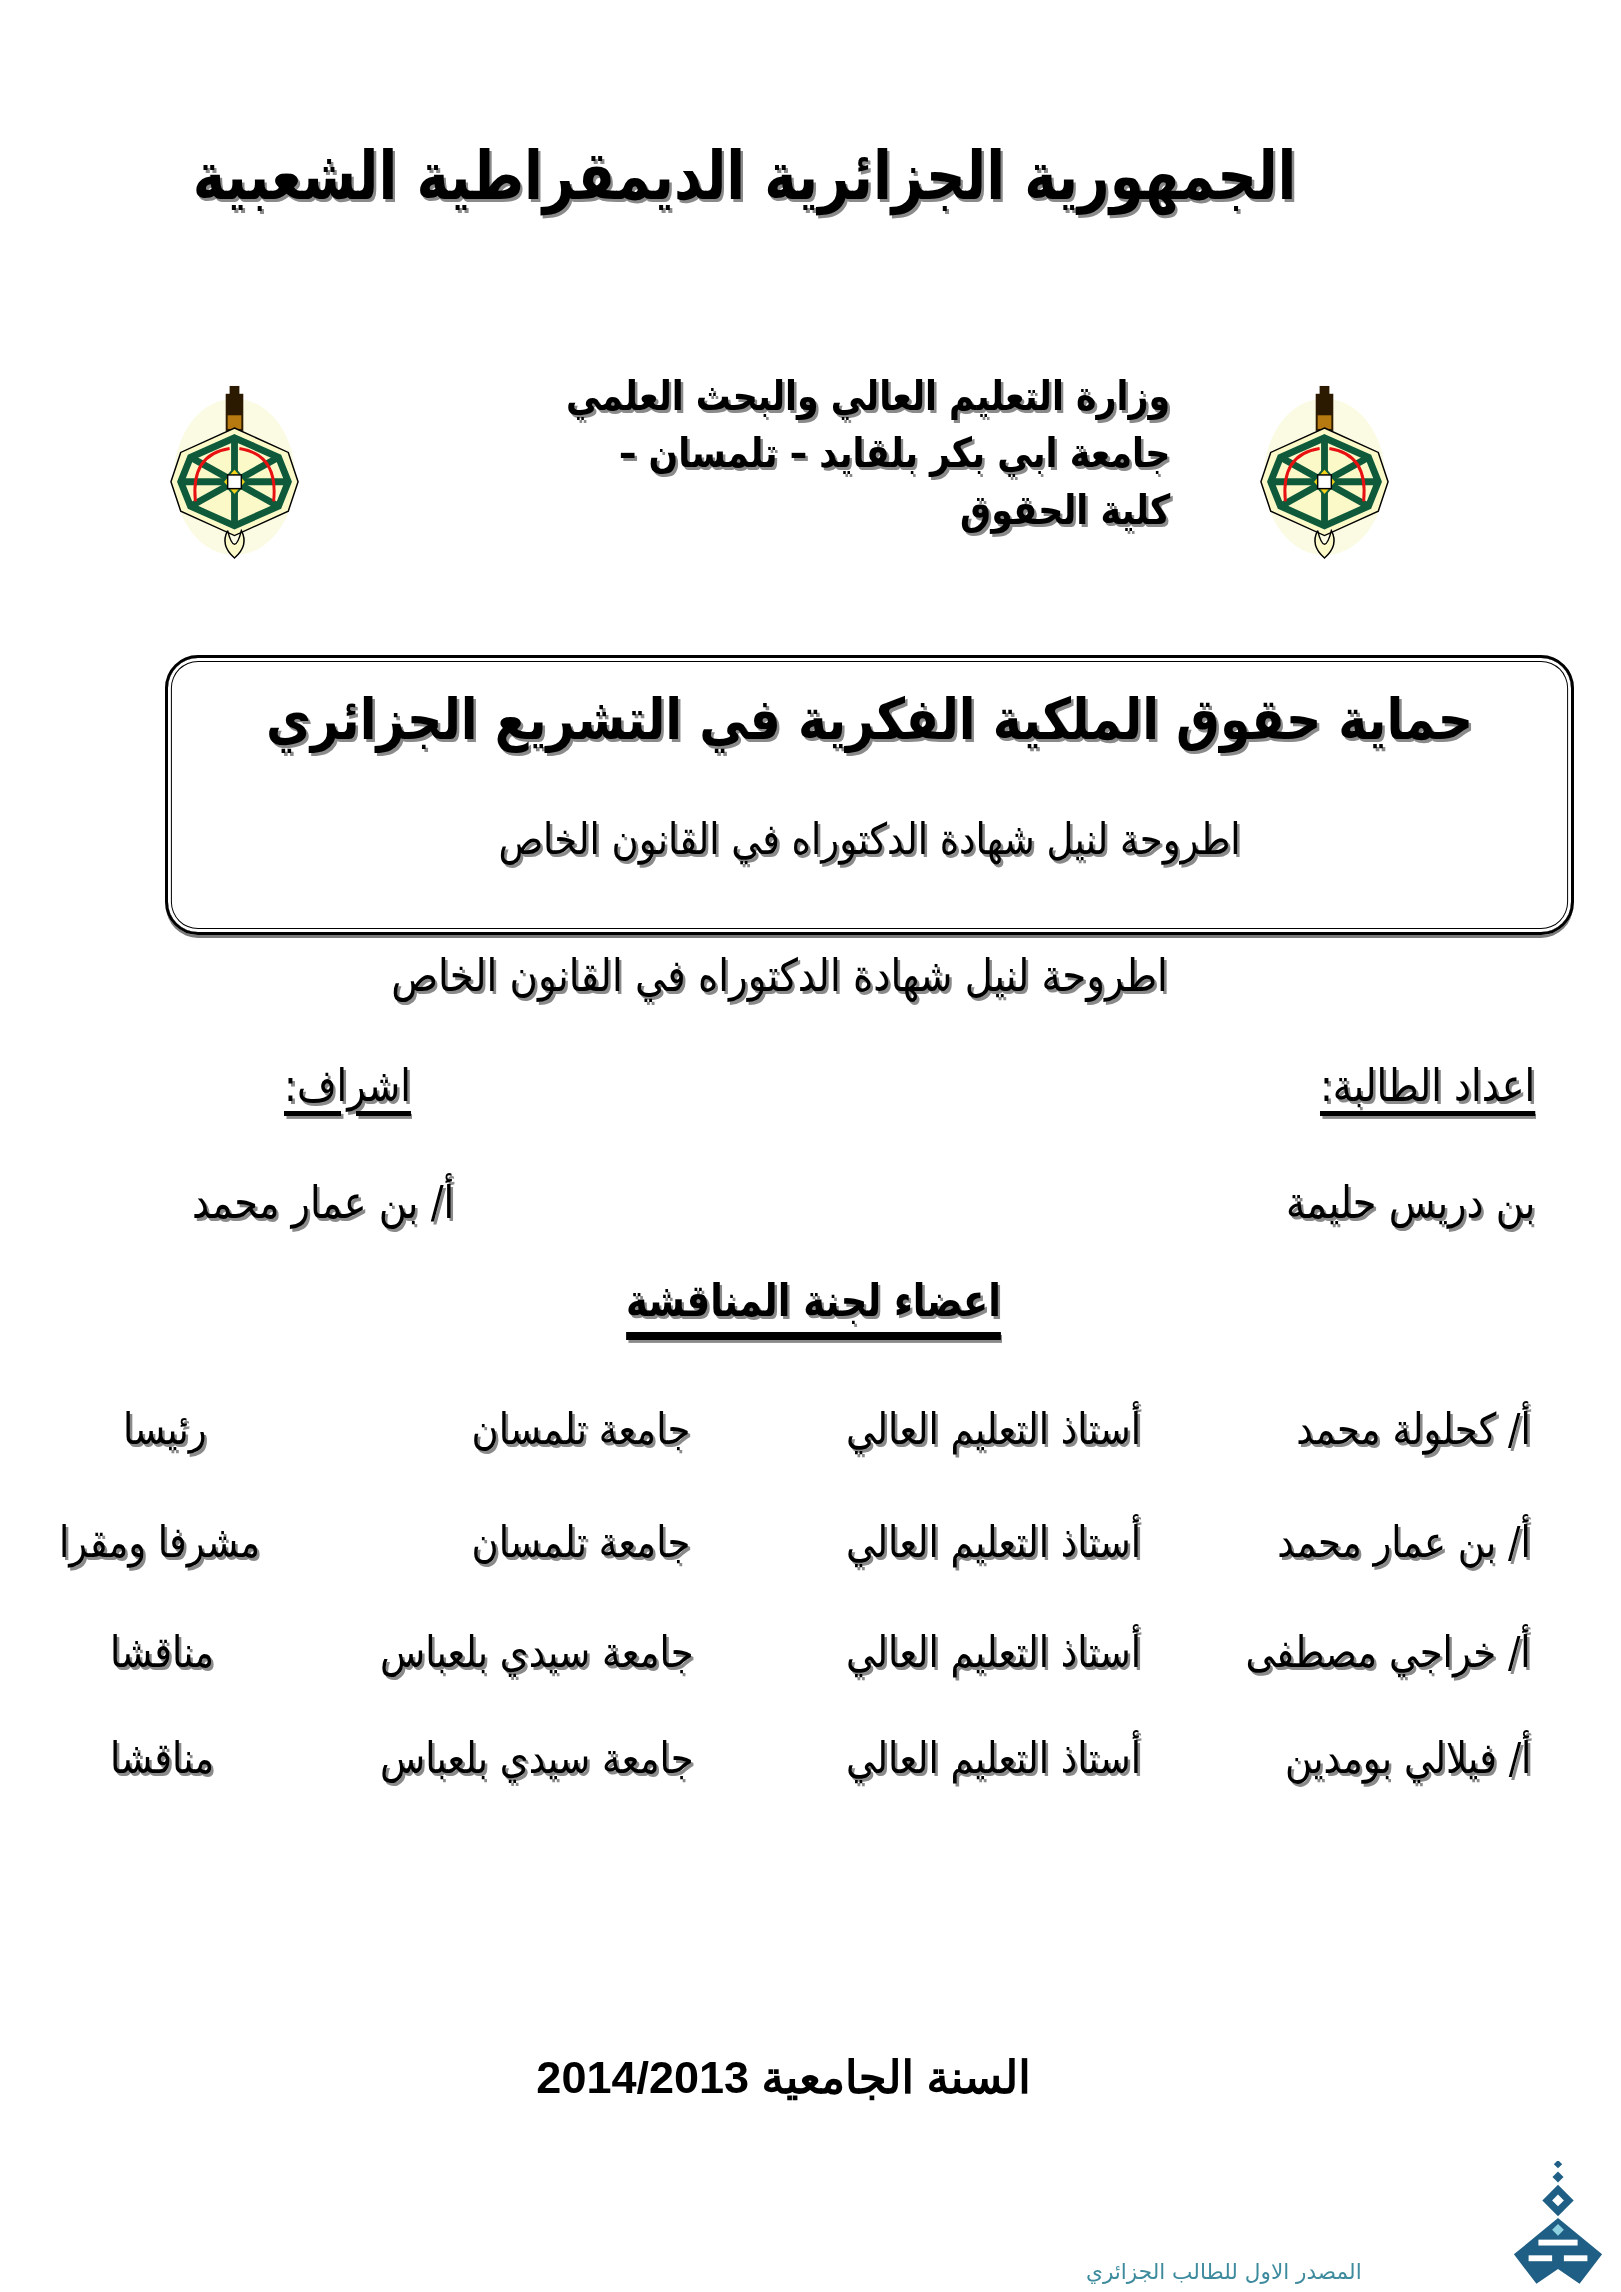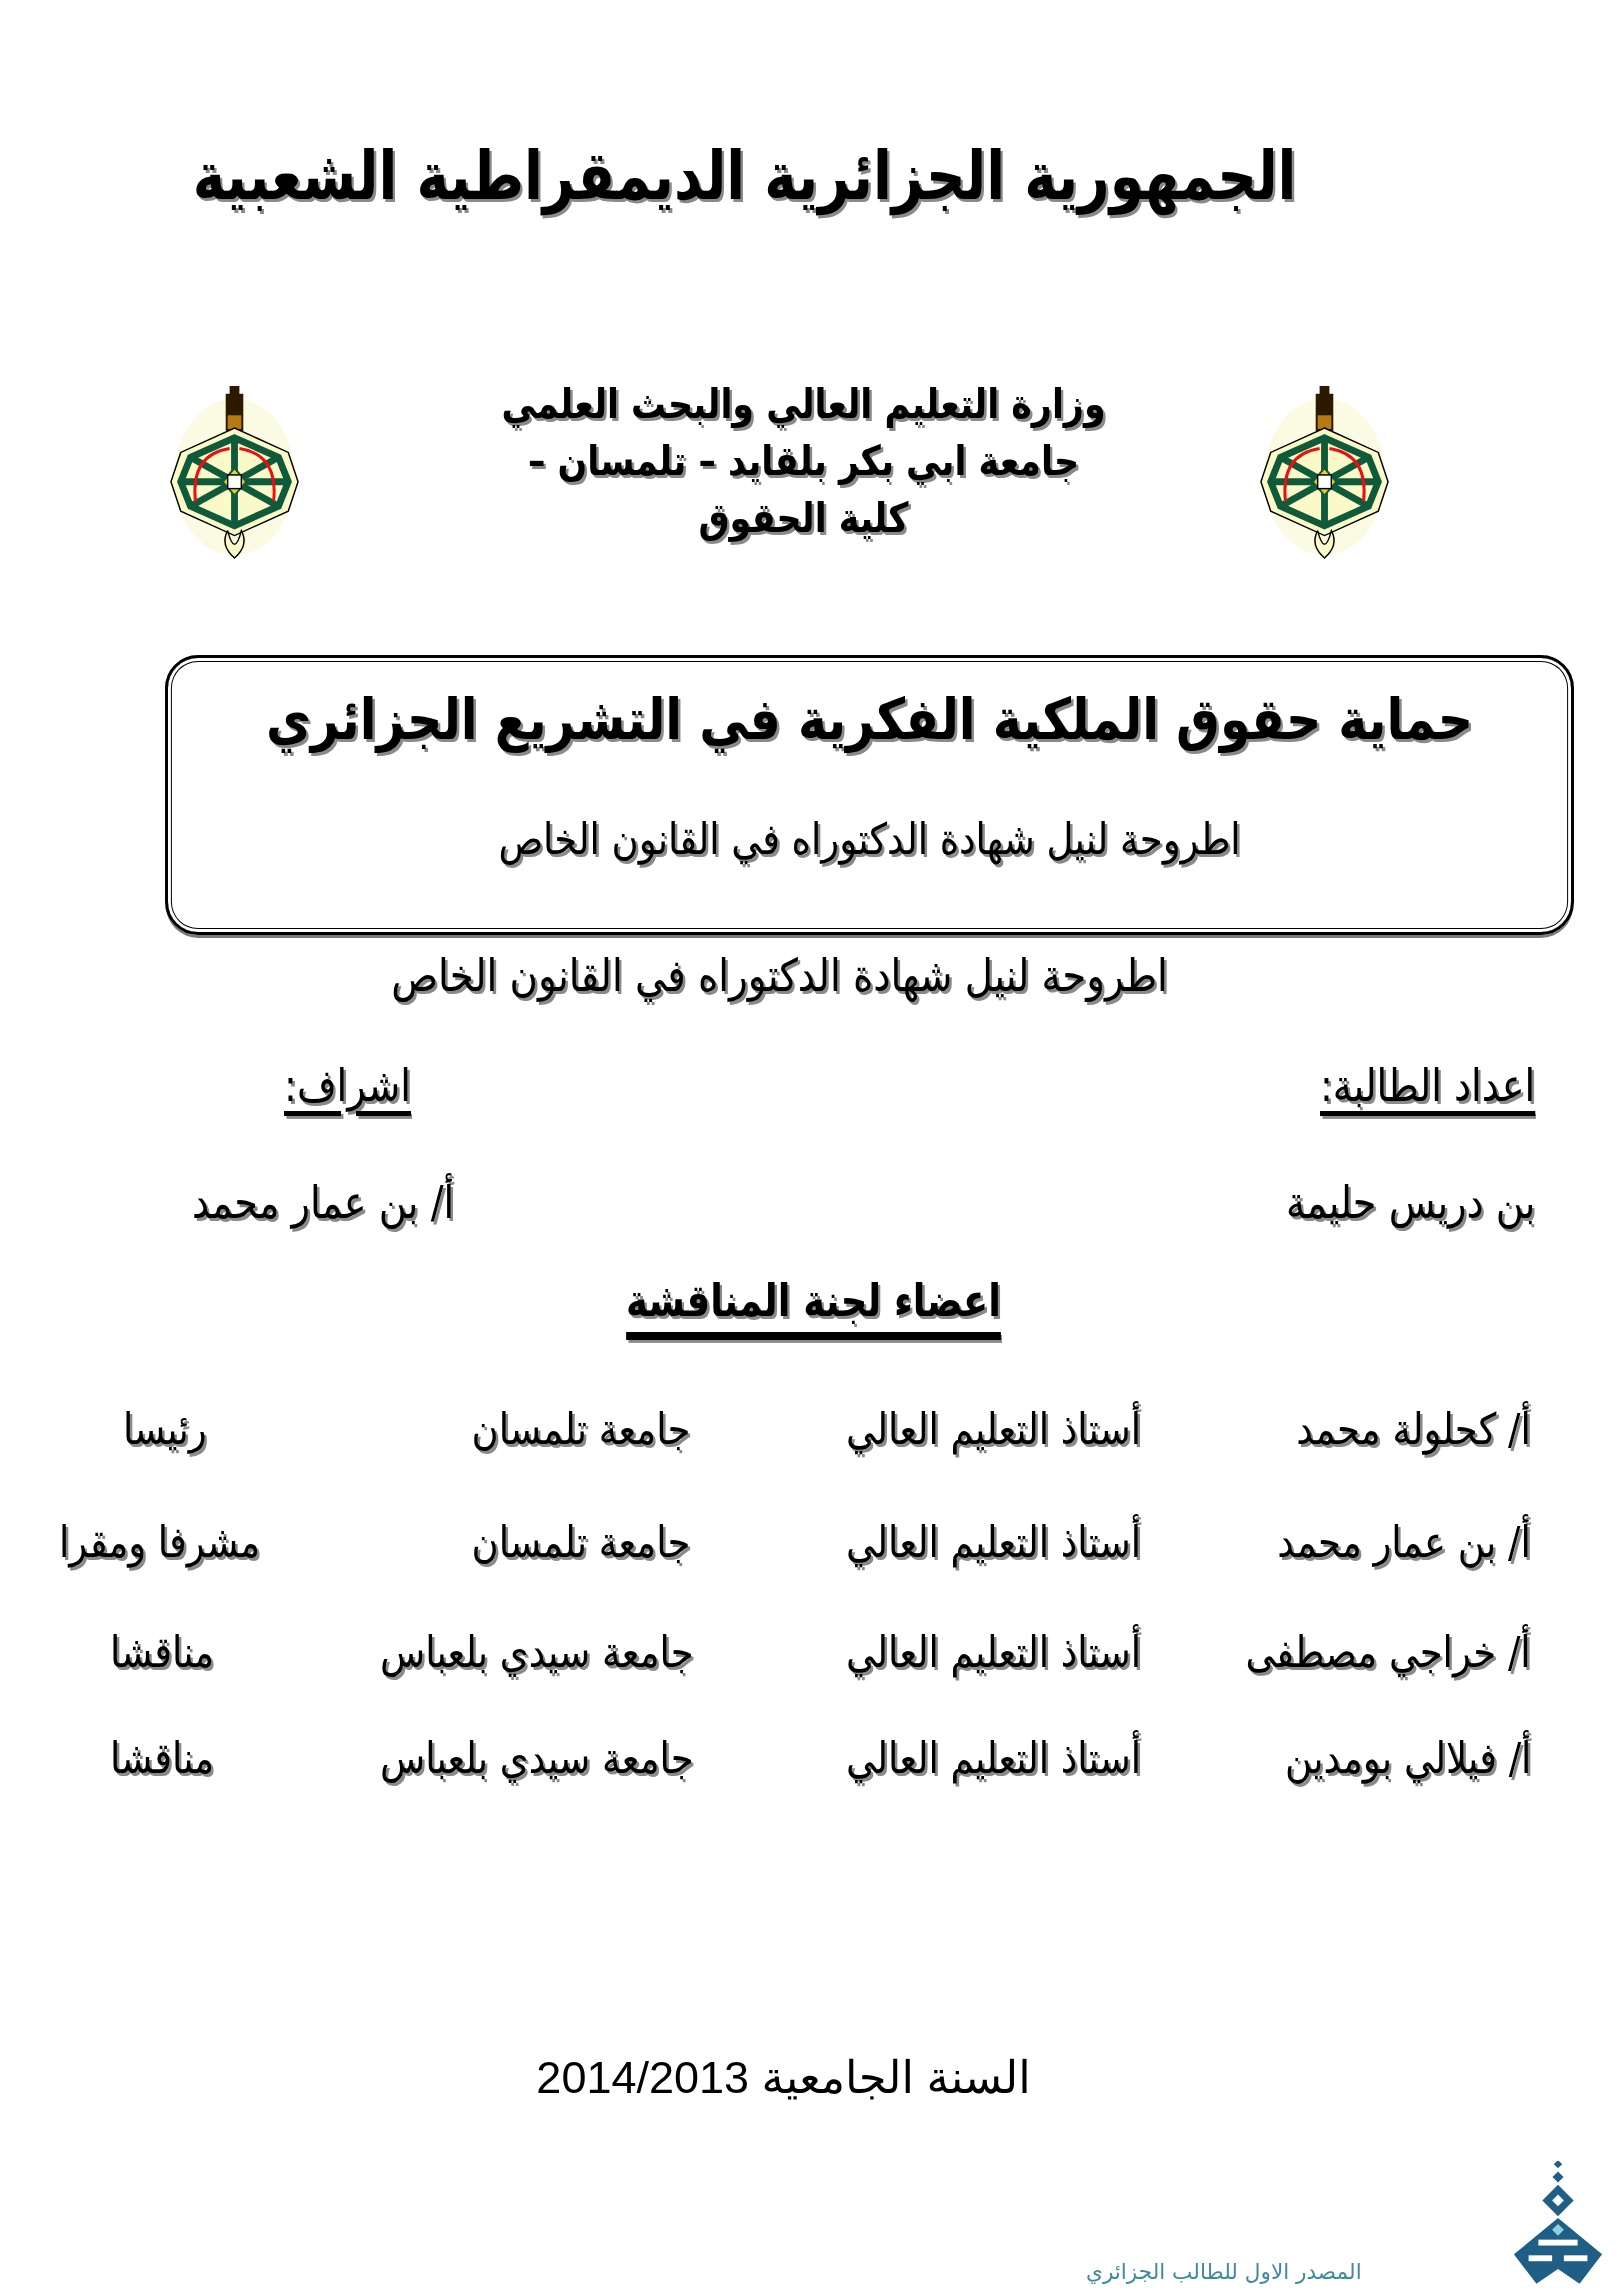--- a/index.html
+++ b/index.html
@@ -6,21 +6,21 @@
   body { width: 1621px; height: 2293px; position: relative; overflow: hidden;
          font-family: "DejaVu Sans", "Liberation Sans", sans-serif; color: #000; }
   .abs { position: absolute; }
   .rtl { direction: rtl; unicode-bidi: embed; white-space: nowrap; }
   .shadow { text-shadow: 2.9px 2.9px 0 #8a8a8a; }
 
   .republic { top: 137px; left: 137px; width: 1274px; text-align: center;
               font-size: 67px; font-weight: bold; transform: scaleX(0.82); transform-origin: center;
               letter-spacing: 0; }
 
-  .ministry-block { top: 376px; left: 372px; width: 863px; text-align: center; }
+  .ministry-block { top: 368px; left: 372px; width: 863px; }
   .ministry-line { font-size: 41px; font-weight: bold; line-height: 57px; transform: scaleX(0.85); }
 
   .emblem { width: 167px; height: 176px; }
   .emblem-left { top: 384px; left: 151px; }
   .emblem-right { top: 384px; left: 1241px; }
 
   .title-box { top: 655px; left: 165px; width: 1409px; height: 280px;
                border: 3.9px solid #000; border-radius: 33px; box-sizing: border-box;
                box-shadow: 0 3.9px 0 -1px #7a7a7a, inset 0 0 0 2.9px #fff, inset 0 0 0 3.9px #000; }
   .thesis-title { top: 686px; left: 165px; width: 1409px; text-align: center;
@@ -44,21 +44,21 @@
                      font-size: 45px; font-weight: bold; text-decoration: underline;
                      text-decoration-thickness: 7.8px; text-underline-offset: 15.7px; transform: scaleX(0.82); }
 
   .row { position: absolute; left: 0; width: 1621px; height: 69px; font-size: 43px; }
   .row span { position: absolute; top: 0; white-space: nowrap; direction: rtl; transform: scaleX(0.86); }
   .c-name { right: 90px; transform-origin: right center; }
   .c-rank { right: 480px; transform-origin: right center; }
   .c-univ { right: 931px; transform-origin: right center; }
   .c-role { left: 59px; transform-origin: left center; }
 
-  .year { top: 2051px; left: 470px; width: 627px; text-align: center; font-size: 45px; font-weight: normal;
+  .year { top: 2051px; left: 470px; width: 627px; text-align: center; font-size: 45px; font-weight: bold;
           font-family: "Liberation Sans", sans-serif; }
 
   .brand { top: 2161px; left: 1078px; width: 529px; height: 118px; }
   .brand-en { position: absolute; top: 33px; left: 0; font-family: "Liberation Sans", sans-serif;
               font-size: 49px; color: #3e8b9e; letter-spacing: 1px; }
   .brand-ar { position: absolute; top: 98px; left: 8px; font-size: 21.6px; color: #3e8b9e; direction: rtl; }
   .brand-mark { position: absolute; top: 0; left: 431px; width: 98px; height: 123px; }
 </style>
 </head>
 <body>

